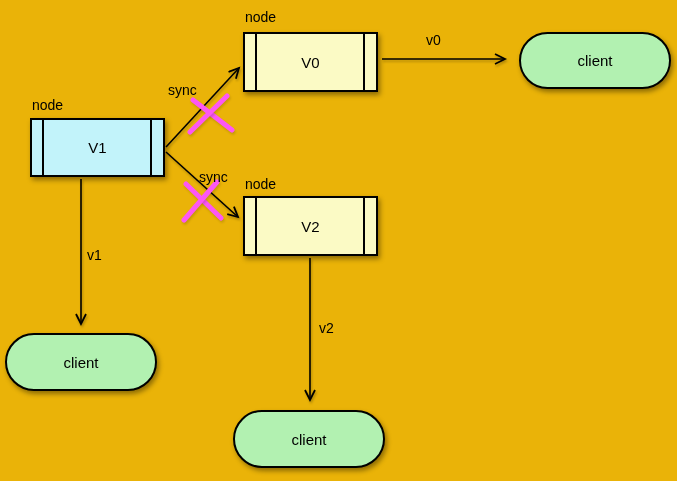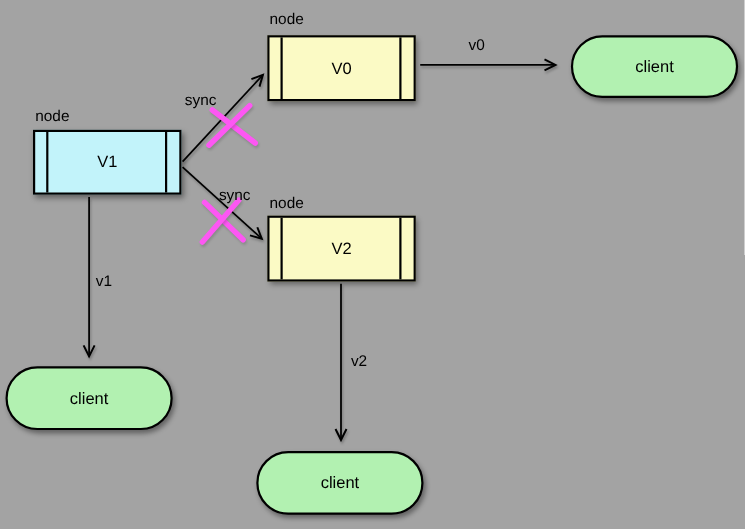--- a/index.html
+++ b/index.html
@@ -1,20 +1,20 @@
 <!DOCTYPE html>
 <html style="--node-yellow: #fbfac5; --node-cyan: #c2f3fa; --client-green: #b2f1b1; --cross-magenta: #fd57f3; --line-black: #000000;"><head>
 <meta charset="utf-8">
 <style>
   html, body { margin: 0; padding: 0; background: #ffffff; }
   .canvas {
     position: relative;
     width: 677px;
     height: 481px;
-    background: #a3a3a3;
+    background: #eab308;
     font-family: "Liberation Sans", sans-serif;
     overflow: hidden;
   }
   .edges-svg {
     position: absolute;
     left: 0; top: 0;
     width: 677px; height: 481px;
     pointer-events: none;
   }
   .arrow-line {

